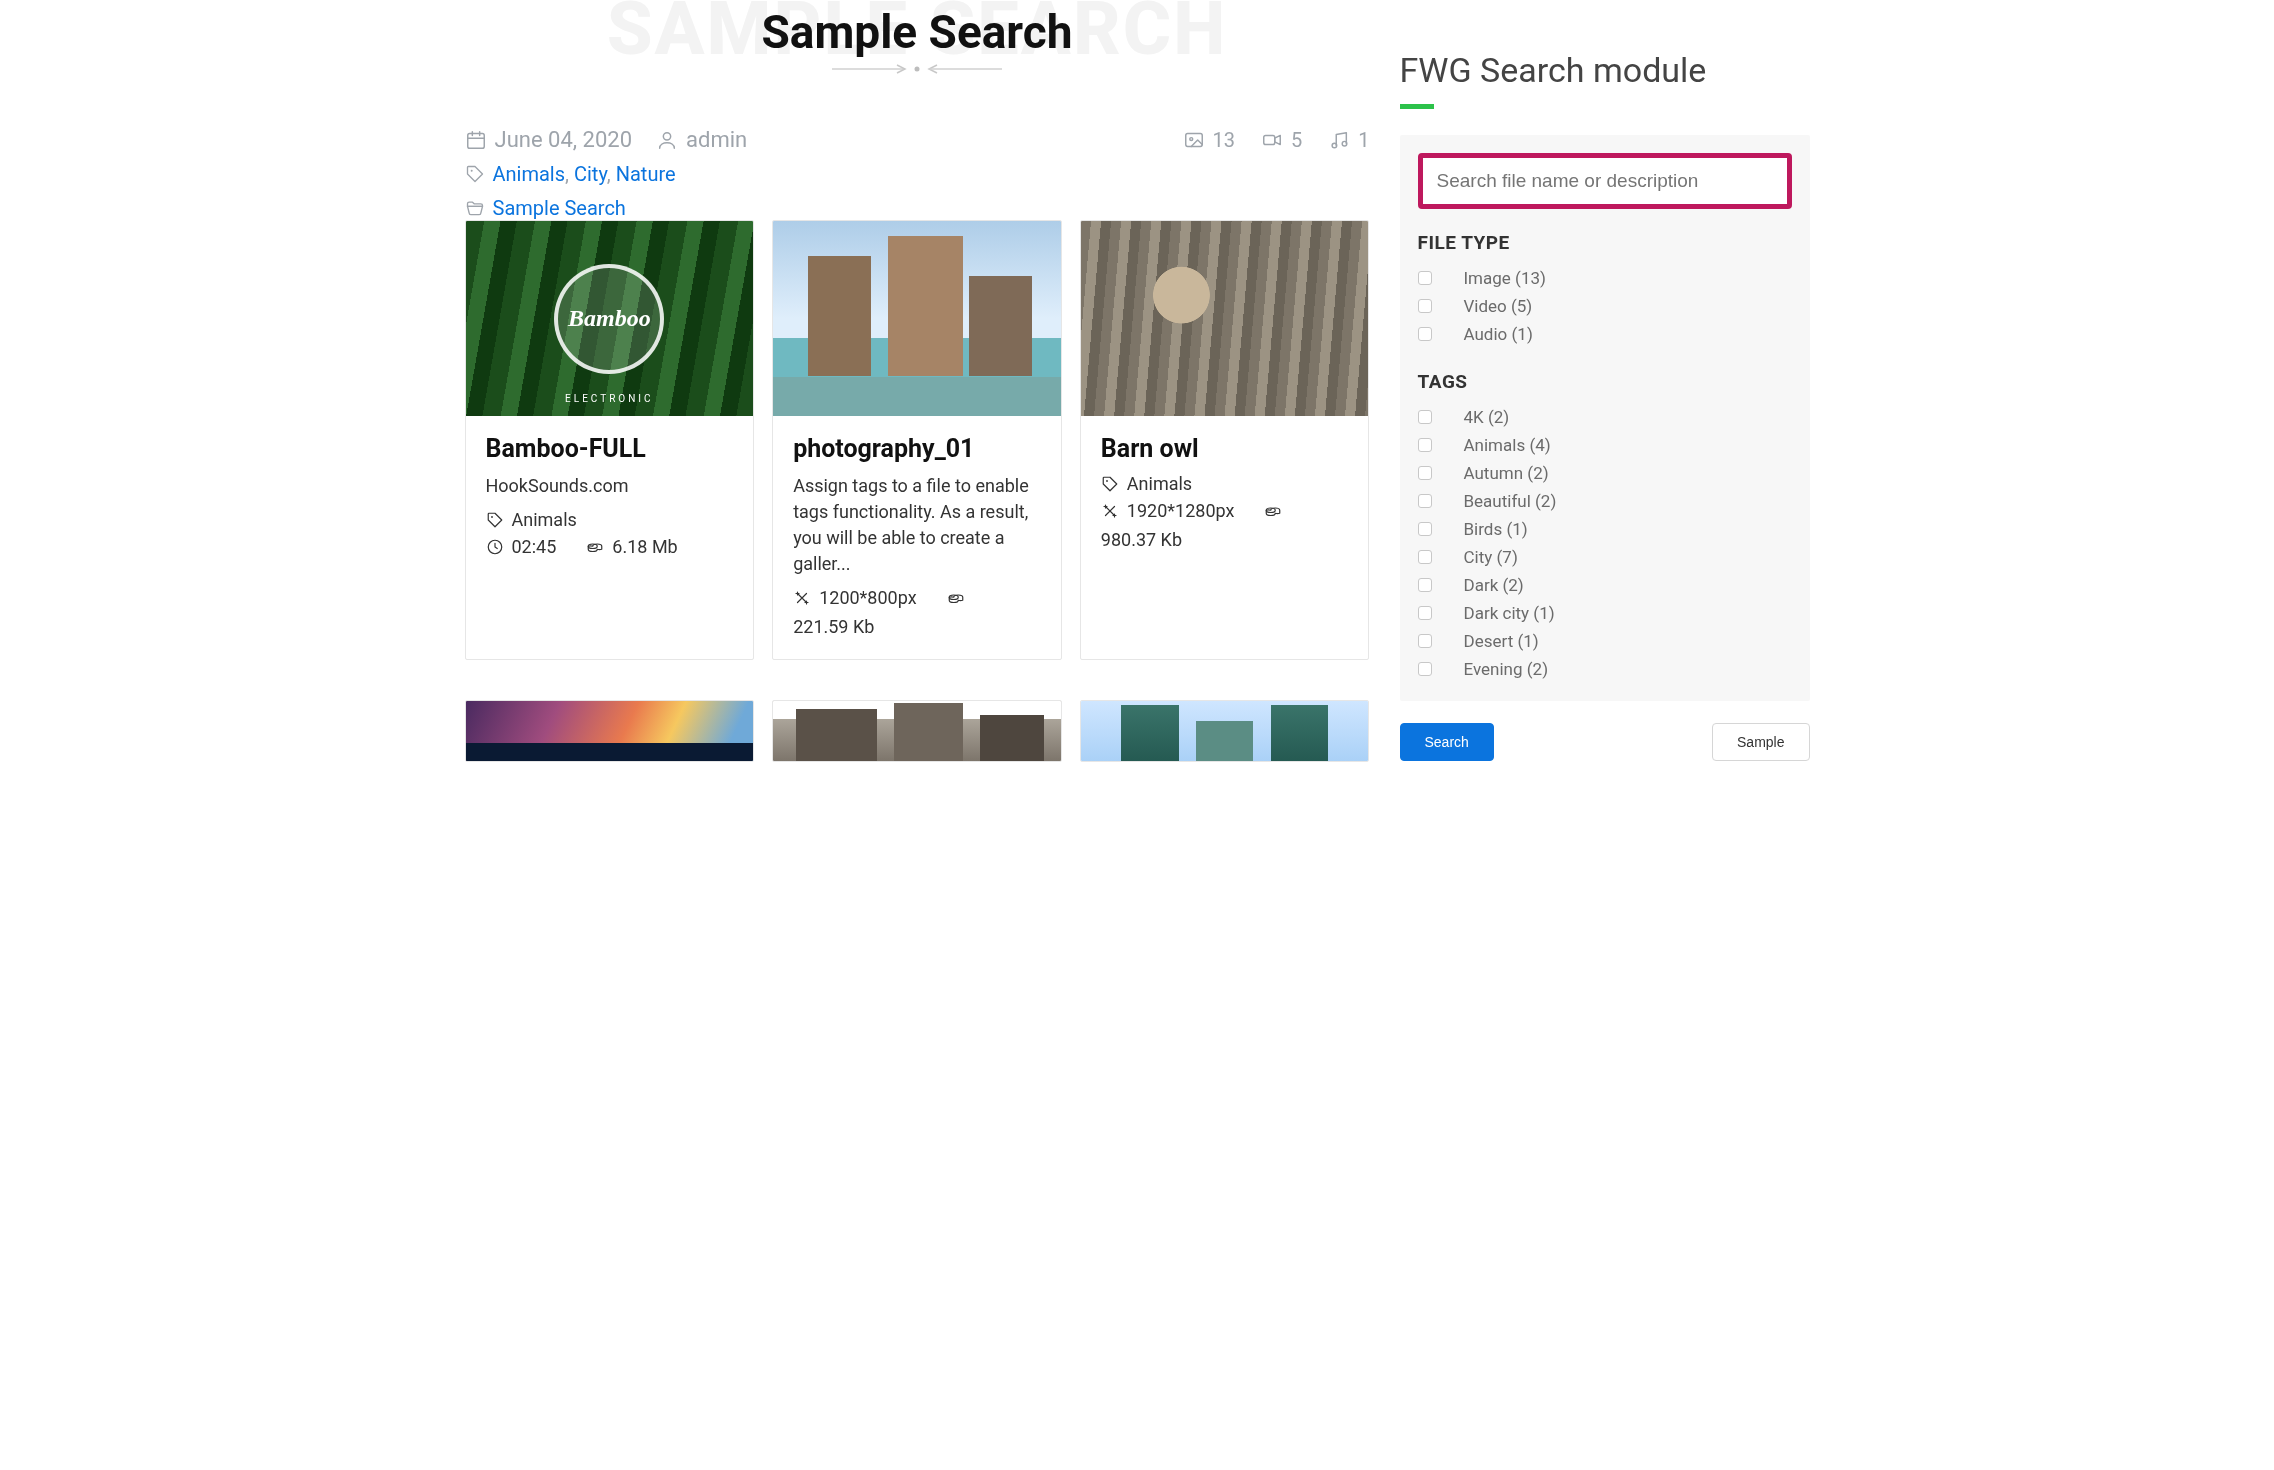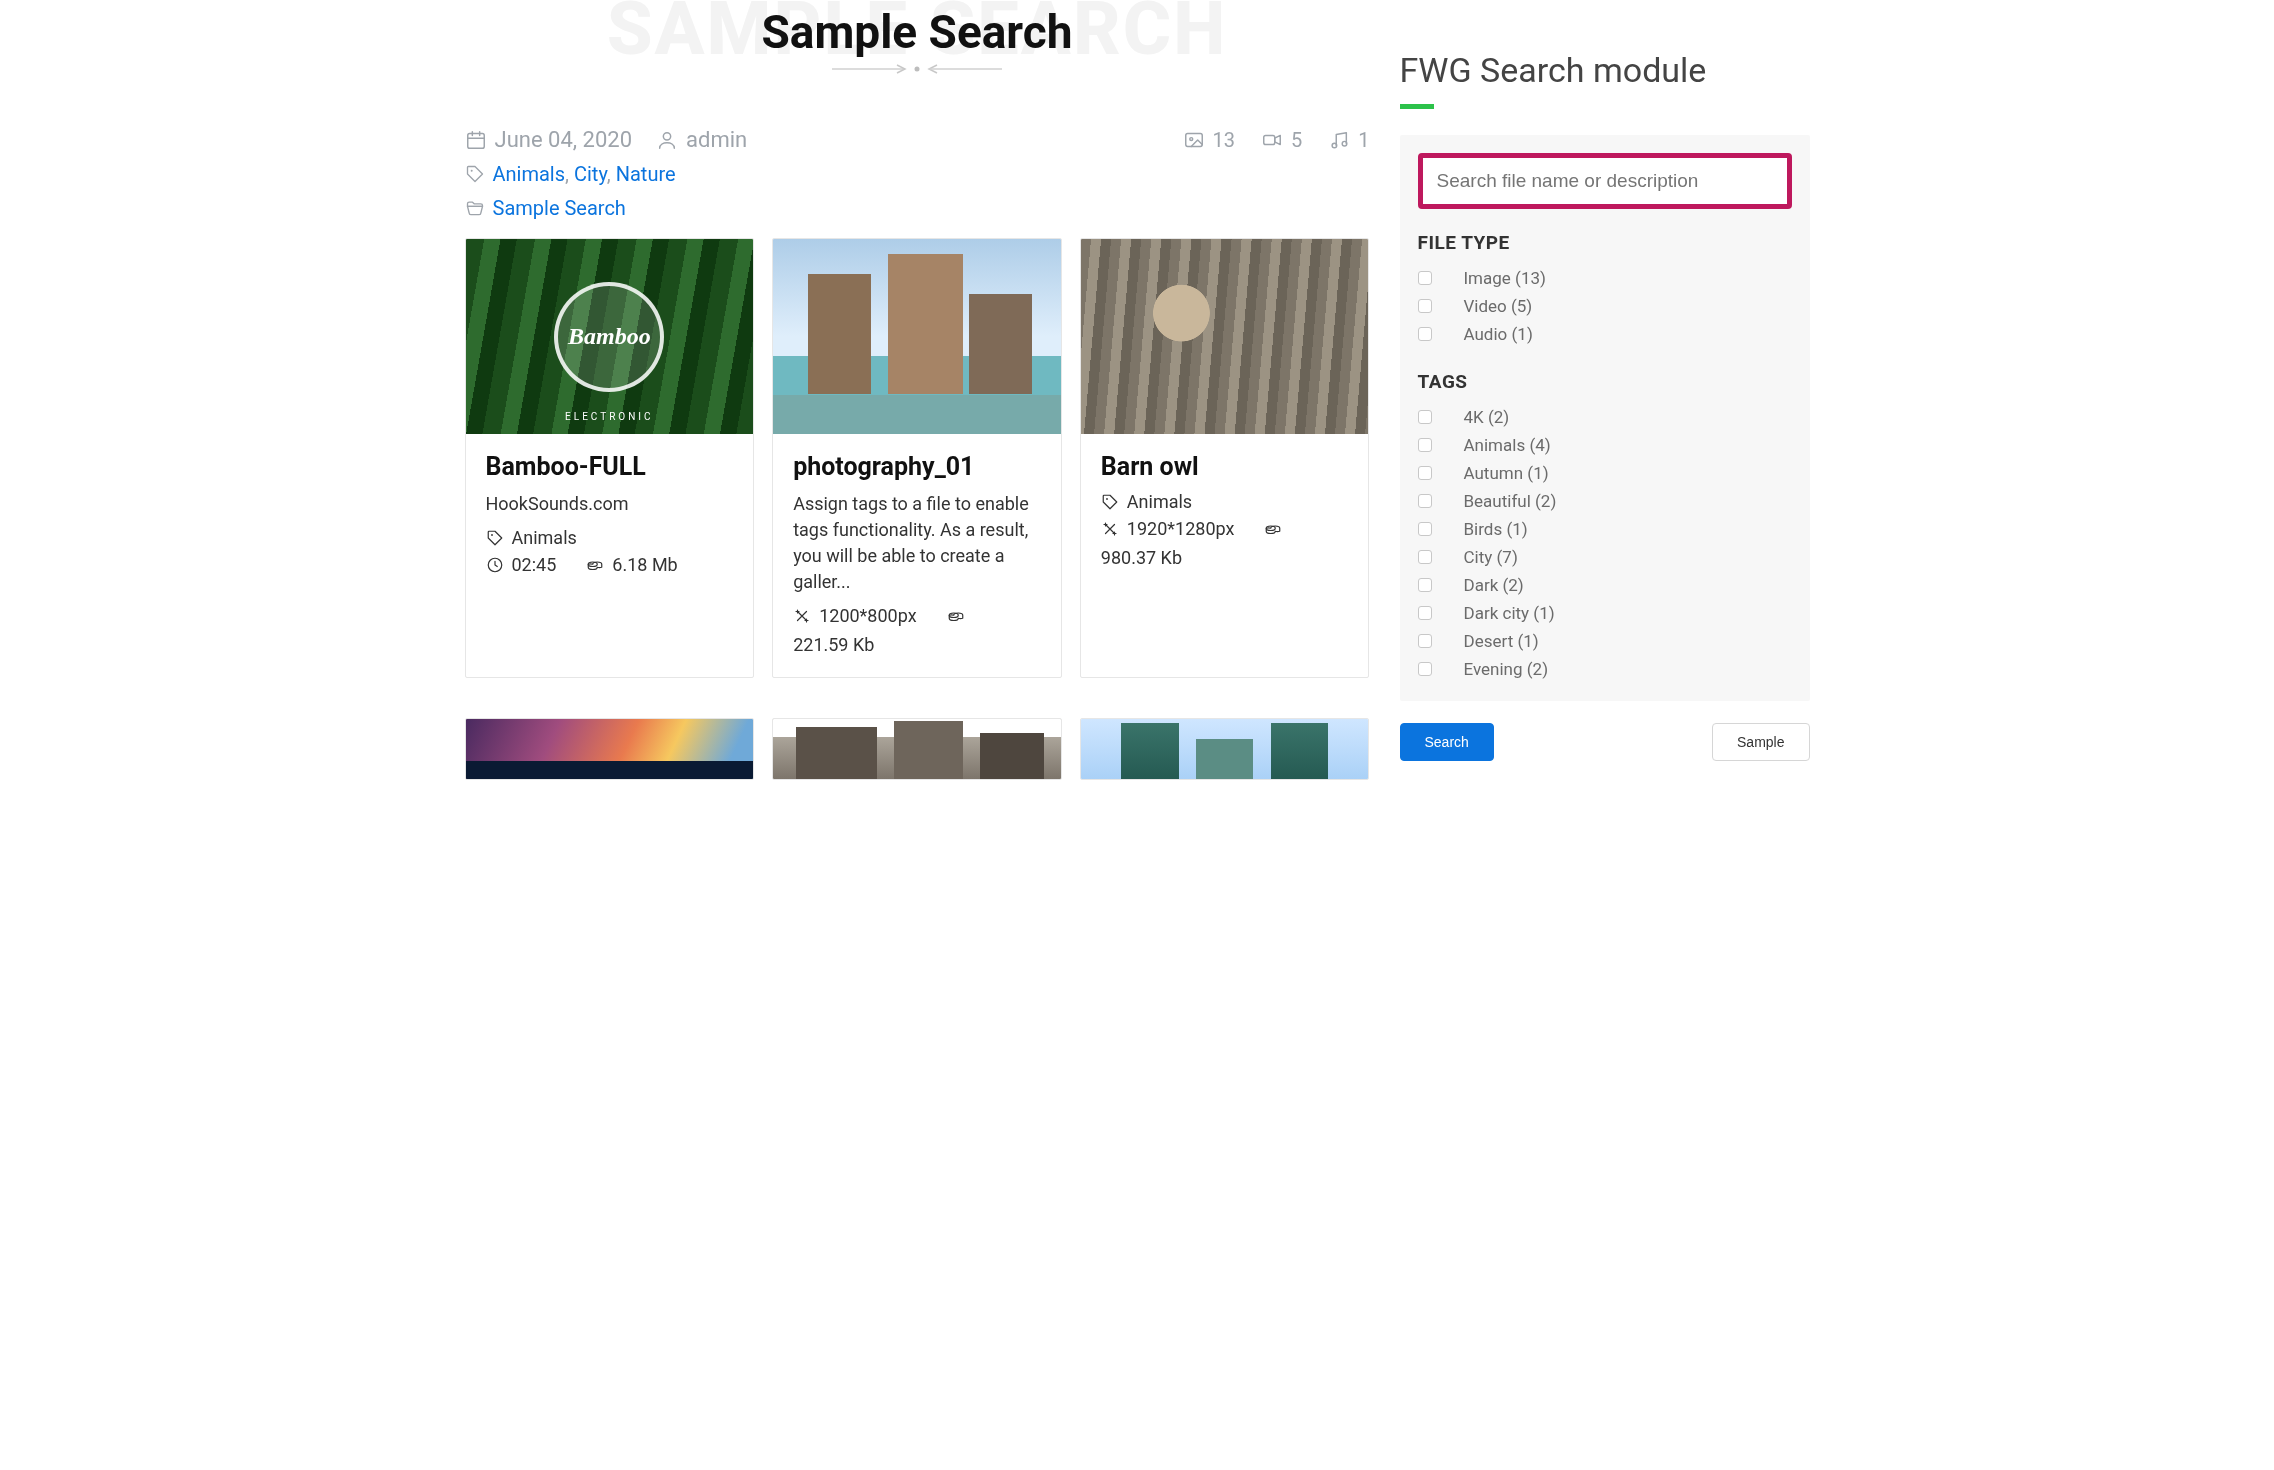--- a/index.html
+++ b/index.html
@@ -68,21 +68,20 @@
     display: flex; align-items: center; gap: 8px;
     font-size: 20px; margin-top: 10px; color: #9ea4ab;
   }
   .tags-row a, .cat-row a { color: #0b74de; text-decoration: none; }
 
   
   .grid {
     display: grid;
     grid-template-columns: repeat(3, 1fr);
     gap: 18px;
-    margin-top: 18px;
   }
   .card {
     border: 1px solid #e6e6e6;
     border-radius: 2px;
     background: #fff;
     display: flex;
     flex-direction: column;
     overflow: hidden;
   }
   .thumb {
@@ -425,21 +424,21 @@
               <li>
                 <input type="checkbox" style="">
                 <span class="lbl">4K (2)</span>
               </li>
               <li>
                 <input type="checkbox" style="">
                 <span class="lbl">Animals (4)</span>
               </li>
               <li>
                 <input type="checkbox" style="">
-                <span class="lbl">Autumn (1)</span>
+                <span class="lbl">Autumn (2)</span>
               </li>
               <li>
                 <input type="checkbox" style="">
                 <span class="lbl">Beautiful (2)</span>
               </li>
               <li>
                 <input type="checkbox" style="">
                 <span class="lbl">Birds (1)</span>
               </li>
               <li>

